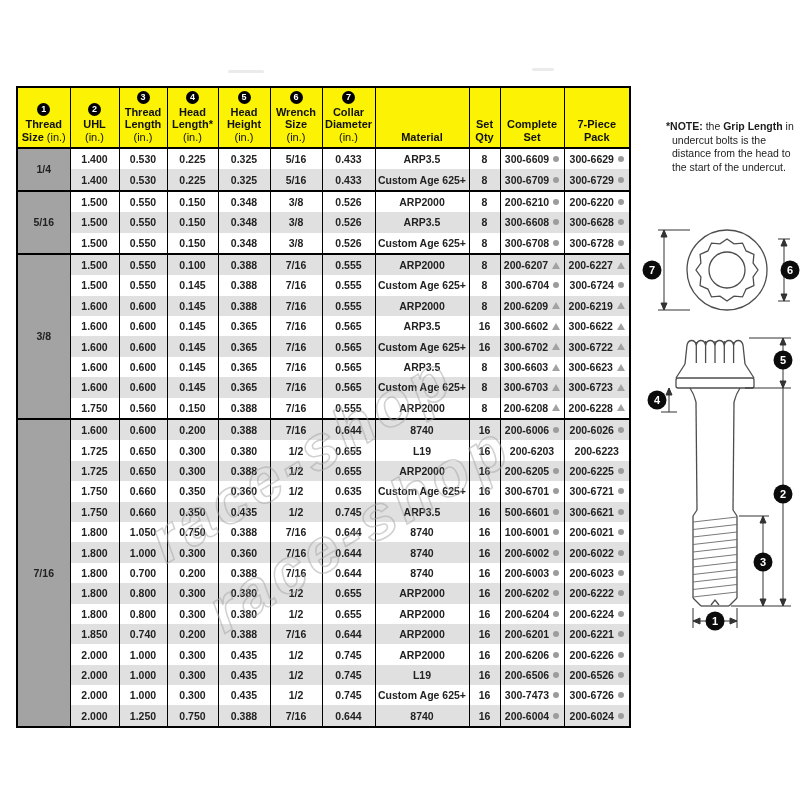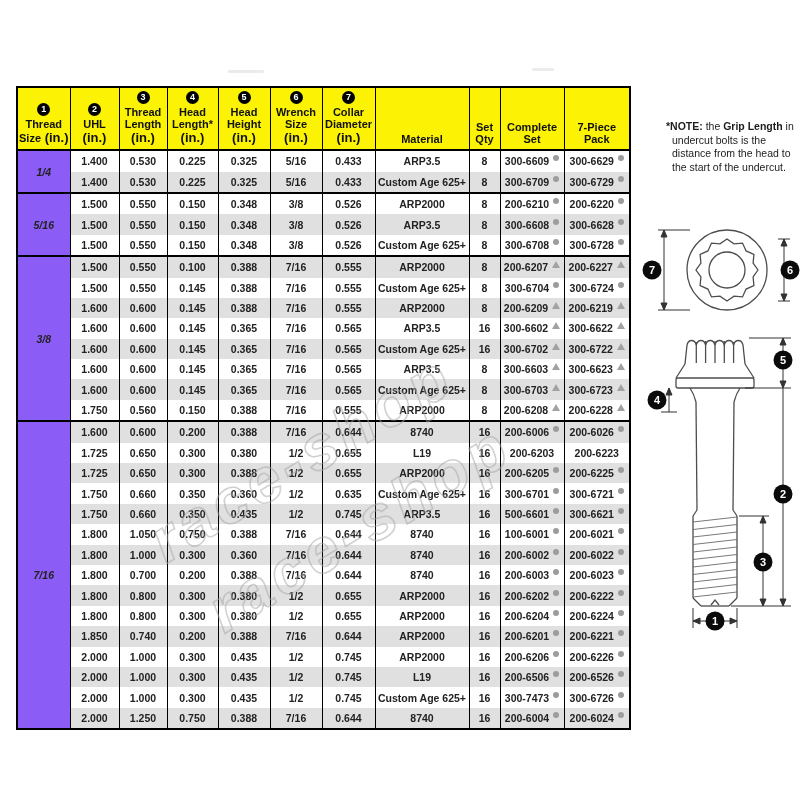--- a/index.html
+++ b/index.html
@@ -9,26 +9,26 @@
   
   #table-wrap{position:absolute;left:16px;top:86px;}
   table.spec{border-collapse:collapse;table-layout:fixed;border:2px solid #000;background:#fff;}
   table.spec th{background:#fbf303;border-left:1px solid #000;border-right:1px solid #000;
     border-bottom:2px solid #000;vertical-align:bottom;text-align:center;
     font-size:11px;font-weight:bold;line-height:1.12;color:#111;padding:3px 1px 4px 1px;height:50px;}
   table.spec td{border-left:1px solid #000;border-right:1px solid #000;text-align:center;
     font-size:10.5px;font-weight:bold;color:#222;height:20.4px;padding:0 1px;white-space:nowrap;}
   tr.sec-first td{border-top:2px solid #000;}
   td.shade{background:#e0e0e0;}
-  td.size-cell{background:#8b5cf6;font-size:18px;font-weight:bold;color:#111;font-style:italic;}
+  td.size-cell{background:#a3a3a3;font-size:18px;font-weight:bold;color:#111;}
   .hbadge{display:block;width:13px;height:13px;margin:0 auto 2px auto;border-radius:50%;
     background:#000;color:#fff;font-size:9px;line-height:13px;font-weight:bold;}
   .hline{display:block;}
-  .unit{font-size:13px;font-weight:bold;}
-  .pncell{display:inline-flex;justify-content:center;}
+  .unit{font-size:11px;font-weight:normal;}
+  .pncell{display:inline-flex;align-items:center;justify-content:center;}
   .mk-circle{display:inline-block;width:6px;height:6px;border-radius:50%;
     background:#9c9c9c;margin-left:4px;}
   .mk-triangle{display:inline-block;width:0;height:0;border-left:4px solid transparent;
     border-right:4px solid transparent;border-bottom:7px solid #a2a2a2;margin-left:4px;}
 
   
   #wm{position:absolute;left:16px;top:86px;pointer-events:none;}
 
   
   .note{position:absolute;left:666px;top:120px;width:132px;font-size:10.5px;line-height:1.3;

